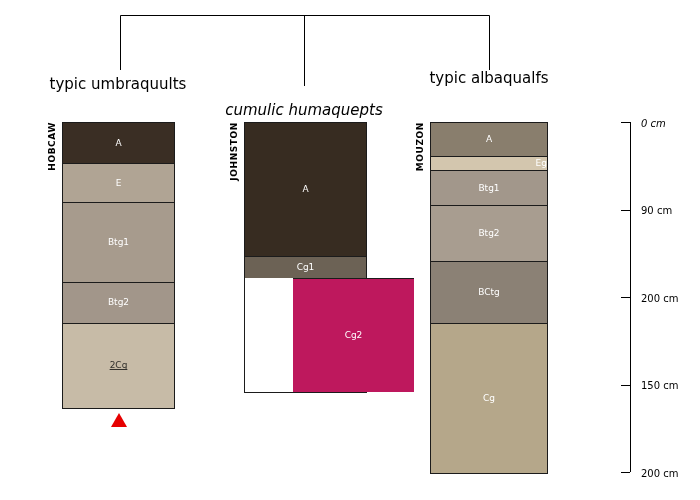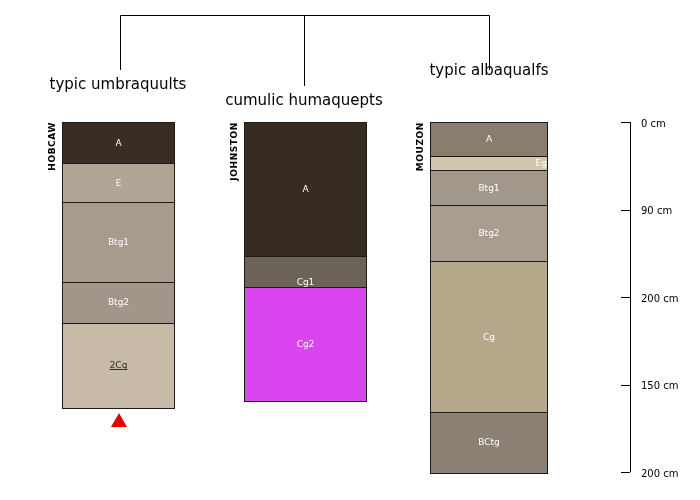--- a/index.html
+++ b/index.html
@@ -50,22 +50,22 @@
 <div class="fig">
 
   <svg class="dendro" width="700" height="120">
     <path d="M120.5 15.5 H489.5" stroke="#000" stroke-width="1" fill="none"></path>
     <path d="M120.5 15.5 V70" stroke="#000" stroke-width="1" fill="none"></path>
     <path d="M304.5 15.5 V86" stroke="#000" stroke-width="1" fill="none"></path>
     <path d="M489.5 15.5 V70" stroke="#000" stroke-width="1" fill="none"></path>
   </svg>
 
   <div class="taxon" style="left:118px; top:75px;">typic umbraquults</div>
-  <div class="taxon" style="left:304px; top:91px;">cumulic humaquepts</div>
-  <div class="taxon" style="left:489px; top:61px;">typic albaqualfs</div>
+  <div class="taxon" style="left:304px; top:101px;font-style:italic;">cumulic humaquepts</div>
+  <div class="taxon" style="left:489px; top:69px;">typic albaqualfs</div>
 
   <div id="profiles">
       <div class="profile" style="left: 62px; top: 122px; width: 113px;">
         <div class="pid">HOBCAW</div>
         <div class="horizon" style="height: 40.25px; background: rgb(58, 46, 36);">
           <span class="hlabel" style="color: rgb(255, 255, 255);">A</span>
         </div>
         <div class="horizon" style="height: 38.5px; background: rgb(176, 164, 148);">
           <span class="hlabel" style="color: rgb(255, 255, 255);">E</span>
         </div>
@@ -78,54 +78,54 @@
         <div class="horizon" style="height: 85.75px; background: rgb(199, 187, 167);">
           <span class="hlabel" style="color: rgb(50, 48, 44); text-decoration: underline;">2Cg</span>
         </div>
         <div class="tri" style="border-bottom-color: rgb(230, 0, 0);"></div>
       </div>
       <div class="profile" style="left: 244px; top: 122px; width: 123px;">
         <div class="pid">JOHNSTON</div>
         <div class="horizon" style="height: 133px; background: rgb(55, 44, 33);">
           <span class="hlabel" style="color: rgb(255, 255, 255);">A</span>
         </div>
-        <div class="horizon" style="height: 31px; background: rgb(108, 98, 85); align-items: flex-end;">
+        <div class="horizon" style="height: 22px; background: rgb(108, 98, 85);">
           <span class="hlabel" style="color: rgb(255, 255, 255);">Cg1</span>
         </div>
-        <div class="horizon" style="height: 113.75px; background: #d946ef;">
+        <div class="horizon" style="height: 113.75px; background: #be185d; margin-left: 48px;">
           <span class="hlabel" style="color: rgb(255, 255, 255);">Cg2</span>
         </div>
       </div>
       <div class="profile" style="left: 430px; top: 122px; width: 118px;">
         <div class="pid">MOUZON</div>
         <div class="horizon" style="height: 33.25px; background: rgb(137, 126, 109);">
           <span class="hlabel" style="color: rgb(255, 255, 255);">A</span>
         </div>
         <div class="horizon" style="height: 14px; background: rgb(211, 198, 174); justify-content: flex-end;">
           <span class="hlabel" style="color: rgb(255, 255, 255);">Eg</span>
         </div>
         <div class="horizon" style="height: 35px; background: rgb(162, 151, 139);">
           <span class="hlabel" style="color: rgb(255, 255, 255);">Btg1</span>
         </div>
         <div class="horizon" style="height: 56px; background: rgb(168, 157, 144);">
           <span class="hlabel" style="color: rgb(255, 255, 255);">Btg2</span>
         </div>
+        <div class="horizon" style="height: 61.25px; background: rgb(139, 129, 117);">
+          <span class="hlabel" style="color: rgb(255, 255, 255);">BCtg</span>
+        </div>
         <div class="horizon" style="height: 150.5px; background: rgb(181, 167, 138);">
           <span class="hlabel" style="color: rgb(255, 255, 255);">Cg</span>
-        </div>
-        <div class="horizon" style="height: 61.25px; background: rgb(139, 129, 117);">
-          <span class="hlabel" style="color: rgb(255, 255, 255);">BCtg</span>
         </div>
       </div>
     </div>
 
   <div id="depth-axis">
       <div class="axis-line" style="left: 630px; top: 122px; height: 350px;"></div>
       <div class="tick" style="left: 621px; top: 122px;"></div>
-      <div class="tick-label" style="left: 641px; top: 122.5px;">0 cm</div>
+      <div class="tick-label" style="left: 641px; top: 122.5px; font-style: italic;">0 cm</div>
       <div class="tick" style="left: 621px; top: 209.5px;"></div>
       <div class="tick-label" style="left: 641px; top: 210px;">90 cm</div>
       <div class="tick" style="left: 621px; top: 297px;"></div>
       <div class="tick-label" style="left: 641px; top: 297.5px;">200 cm</div>
       <div class="tick" style="left: 621px; top: 384.5px;"></div>
       <div class="tick-label" style="left: 641px; top: 385px;">150 cm</div>
       <div class="tick" style="left: 621px; top: 472px;"></div>
       <div class="tick-label" style="left: 641px; top: 472.5px; text-align: center;">200 cm</div>
     </div>
 

